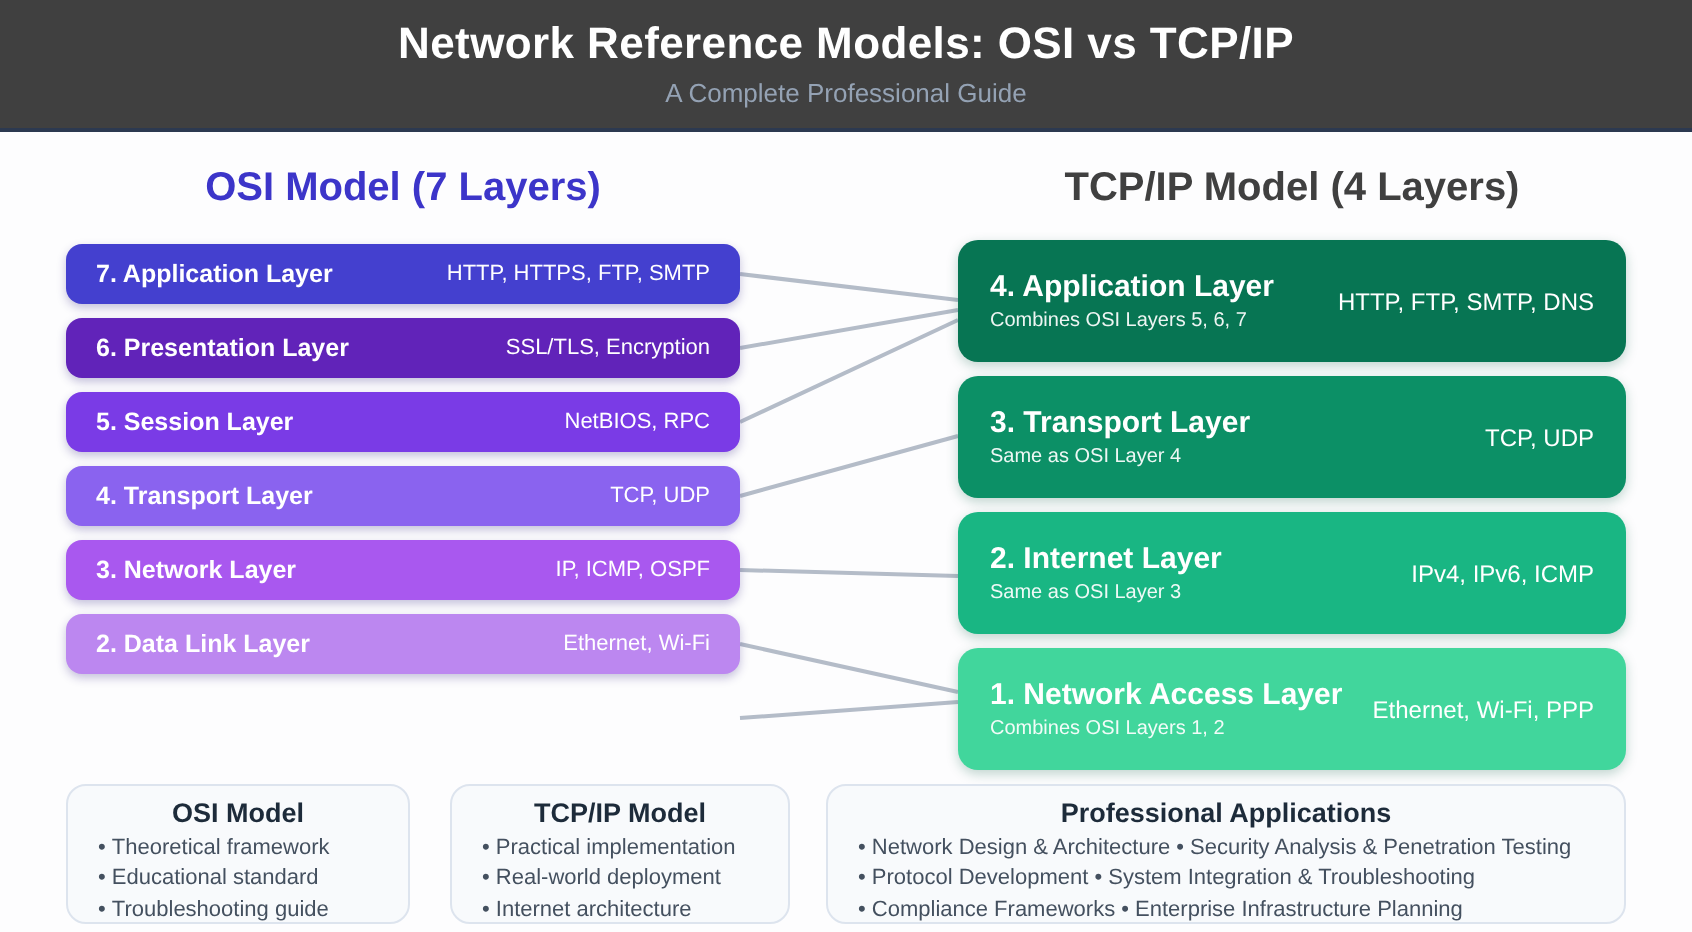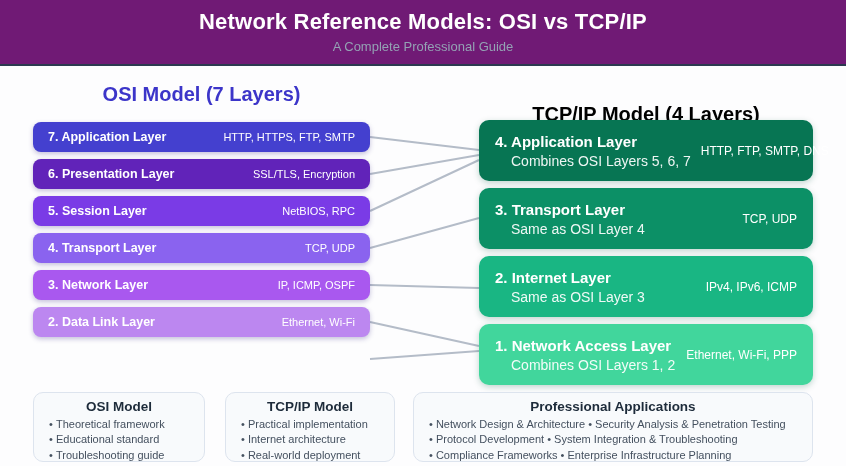--- a/index.html
+++ b/index.html
@@ -1,40 +1,40 @@
 <!DOCTYPE html>
 <html><head>
 <meta charset="utf-8">
 <style>
   html,body{margin:0;padding:0;background:#ffffff;}
   .stage{position:relative;width:846px;height:466px;overflow:hidden;background:#fdfdfe;
          font-family:"Liberation Sans",sans-serif;}
   
-  .hdr{position:absolute;left:0;top:0;width:846px;height:66px;background:#701a75;
+  .hdr{position:absolute;left:0;top:0;width:846px;height:66px;background:#404040;
        border-bottom:2px solid #2c3950;text-align:center;box-sizing:border-box;padding-top:9px;}
   .hdr h1{margin:0;font-size:22px;font-weight:bold;color:#ffffff;letter-spacing:.2px;}
   .hdr p{margin:4px 0 0 0;font-size:13px;color:#94a2b4;}
   
   .col-title{position:absolute;top:83px;text-align:center;font-size:20px;font-weight:bold;}
   .col-title.osi{left:33px;width:337px;}
   .col-title.tcp{left:479px;width:334px;}
   
   .wires{position:absolute;left:0;top:0;width:846px;height:466px;pointer-events:none;z-index:1;}
   
   .osi-col{position:absolute;left:33px;top:122px;width:337px;display:flex;flex-direction:column;gap:7px;z-index:2;}
   .osi-box{height:30px;border-radius:8px;display:flex;align-items:center;justify-content:space-between;
            padding:0 15px;color:#fff;box-shadow:0 2px 5px rgba(49,35,128,.28);box-sizing:border-box;}
   .osi-name{font-size:12.5px;font-weight:bold;white-space:nowrap;}
   .osi-proto{font-size:11px;white-space:nowrap;}
   
   .tcp-col{position:absolute;left:479px;top:120px;width:334px;display:flex;flex-direction:column;gap:7px;z-index:2;}
   .tcp-box{height:61px;border-radius:10px;display:flex;align-items:center;justify-content:space-between;
            padding:0 16px;color:#fff;box-shadow:0 2px 6px rgba(8,90,64,.25);box-sizing:border-box;}
   .tcp-name{font-size:15px;font-weight:bold;white-space:nowrap;}
-  .tcp-note{font-size:14px;opacity:.93;margin-top:3px;white-space:nowrap;margin-left:16px;}
+  .tcp-note{font-size:10px;opacity:.93;margin-top:3px;white-space:nowrap;}
   .tcp-proto{font-size:12px;white-space:nowrap;padding-left:10px;}
   
   .card{position:absolute;top:392px;height:70px;background:#f8fafc;border:1px solid #dde4ee;
         border-radius:10px;box-sizing:border-box;padding:6px 10px 4px 10px;z-index:2;}
   .card.c1{left:33px;width:172px;}
   .card.c2{left:225px;width:170px;}
   .card.c3{left:413px;width:400px;}
   .card-title{text-align:center;font-size:13.5px;font-weight:bold;color:#1d2b3a;margin:0 0 3px 0;}
   .card ul{margin:0;padding:0 0 0 5px;list-style:none;}
   .card li{font-size:11px;color:#44505f;line-height:1.4;white-space:nowrap;}
@@ -54,21 +54,21 @@
       <line x1="370" y1="137" x2="479" y2="150" stroke="#b4bcc8" stroke-width="2"></line>
       <line x1="370" y1="174" x2="479" y2="155" stroke="#b4bcc8" stroke-width="2"></line>
       <line x1="370" y1="211" x2="479" y2="160" stroke="#b4bcc8" stroke-width="2"></line>
       <line x1="370" y1="248" x2="479" y2="218" stroke="#b4bcc8" stroke-width="2"></line>
       <line x1="370" y1="285" x2="479" y2="288" stroke="#b4bcc8" stroke-width="2"></line>
       <line x1="370" y1="322" x2="479" y2="346" stroke="#b4bcc8" stroke-width="2"></line>
       <line x1="370" y1="359" x2="479" y2="351" stroke="#b4bcc8" stroke-width="2"></line>
     </svg>
 
   <div class="col-title osi" style="color: rgb(60, 53, 201);">OSI Model (7 Layers)</div>
-  <div class="col-title tcp" style="color: #000000; margin-top: 20px;">TCP/IP Model (4 Layers)</div>
+  <div class="col-title tcp" style="color: #404040;">TCP/IP Model (4 Layers)</div>
 
   <div class="osi-col">
     <div class="osi-box" style="background: rgb(68, 64, 207);">
       <span class="osi-name" style="color: rgb(255, 255, 255);">7. Application Layer</span>
       <span class="osi-proto" style="color: rgb(255, 255, 255);">HTTP, HTTPS, FTP, SMTP</span>
     </div>
     <div class="osi-box" style="background: rgb(97, 35, 185);">
       <span class="osi-name" style="color: rgb(255, 255, 255);">6. Presentation Layer</span>
       <span class="osi-proto" style="color: rgb(255, 255, 255);">SSL/TLS, Encryption</span>
     </div>
@@ -126,22 +126,22 @@
     <ul>
       <li>Theoretical framework</li>
       <li>Educational standard</li>
       <li>Troubleshooting guide</li>
     </ul>
   </div>
   <div class="card c2">
     <div class="card-title">TCP/IP Model</div>
     <ul>
       <li>Practical implementation</li>
+      <li>Real-world deployment</li>
       <li>Internet architecture</li>
-      <li>Real-world deployment</li>
     </ul>
   </div>
   <div class="card c3">
     <div class="card-title">Professional Applications</div>
     <ul>
       <li>Network Design &amp; Architecture • Security Analysis &amp; Penetration Testing</li>
       <li>Protocol Development • System Integration &amp; Troubleshooting</li>
       <li>Compliance Frameworks • Enterprise Infrastructure Planning</li>
     </ul>
   </div>

